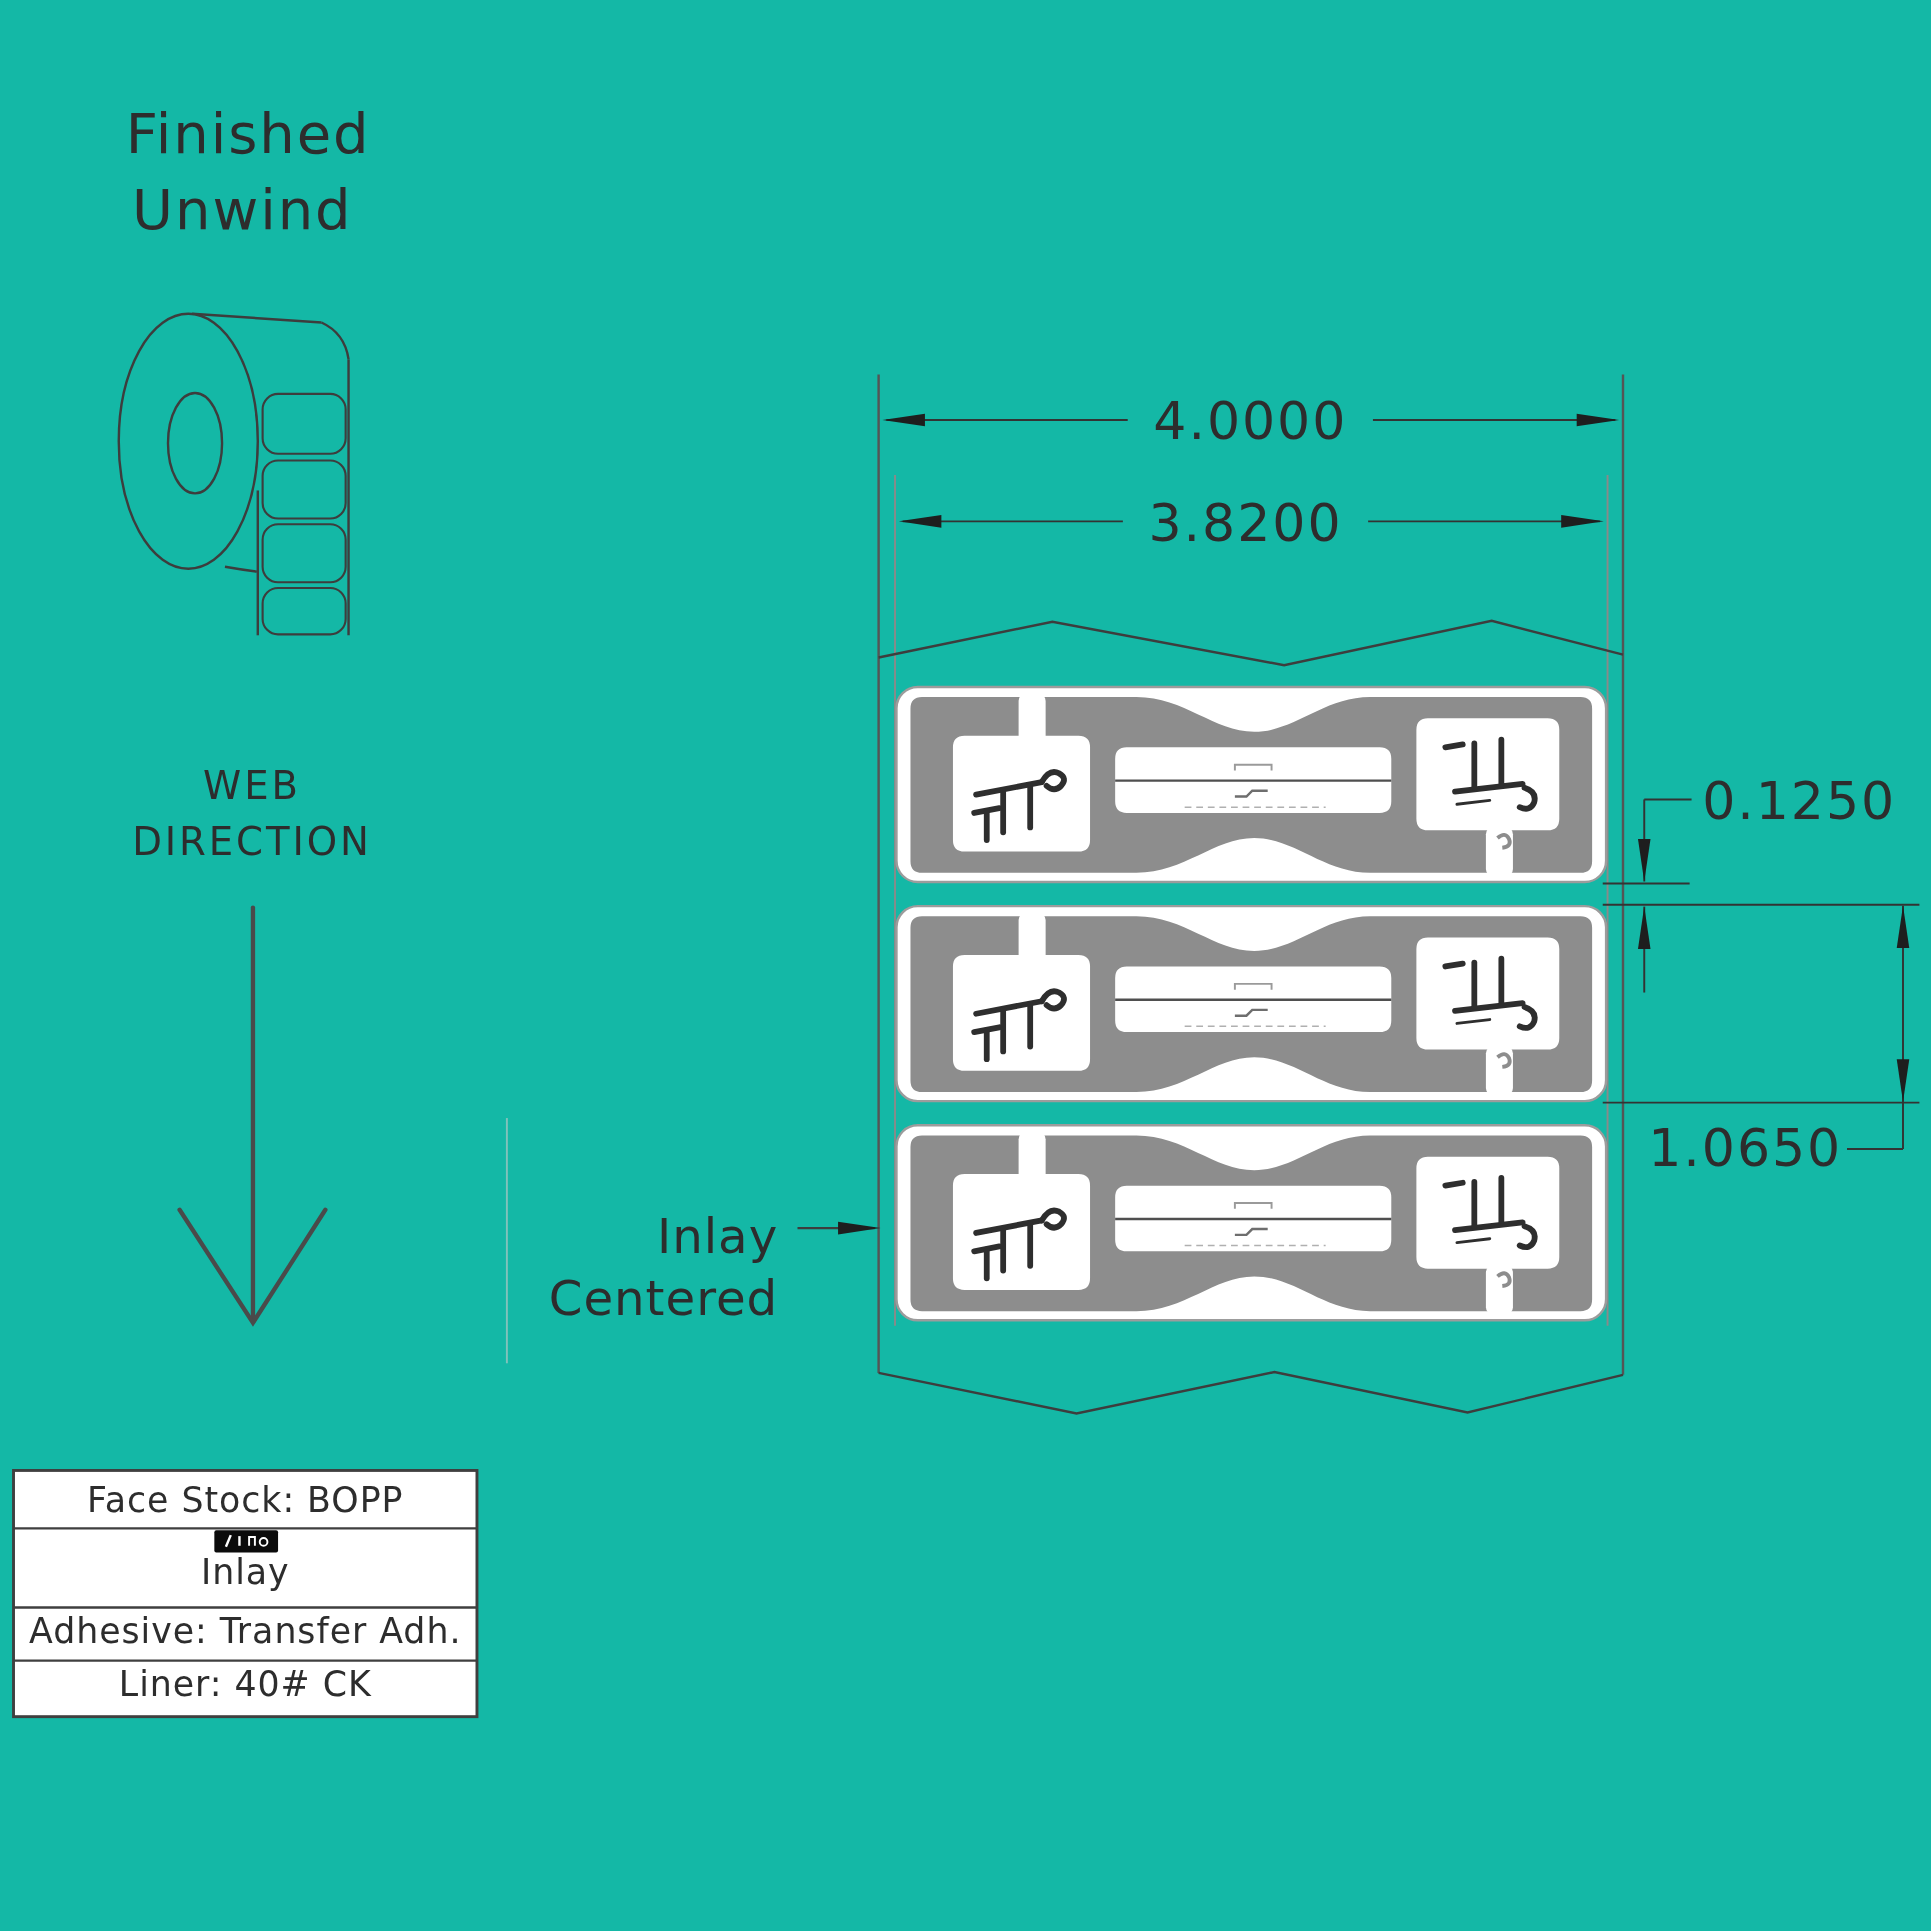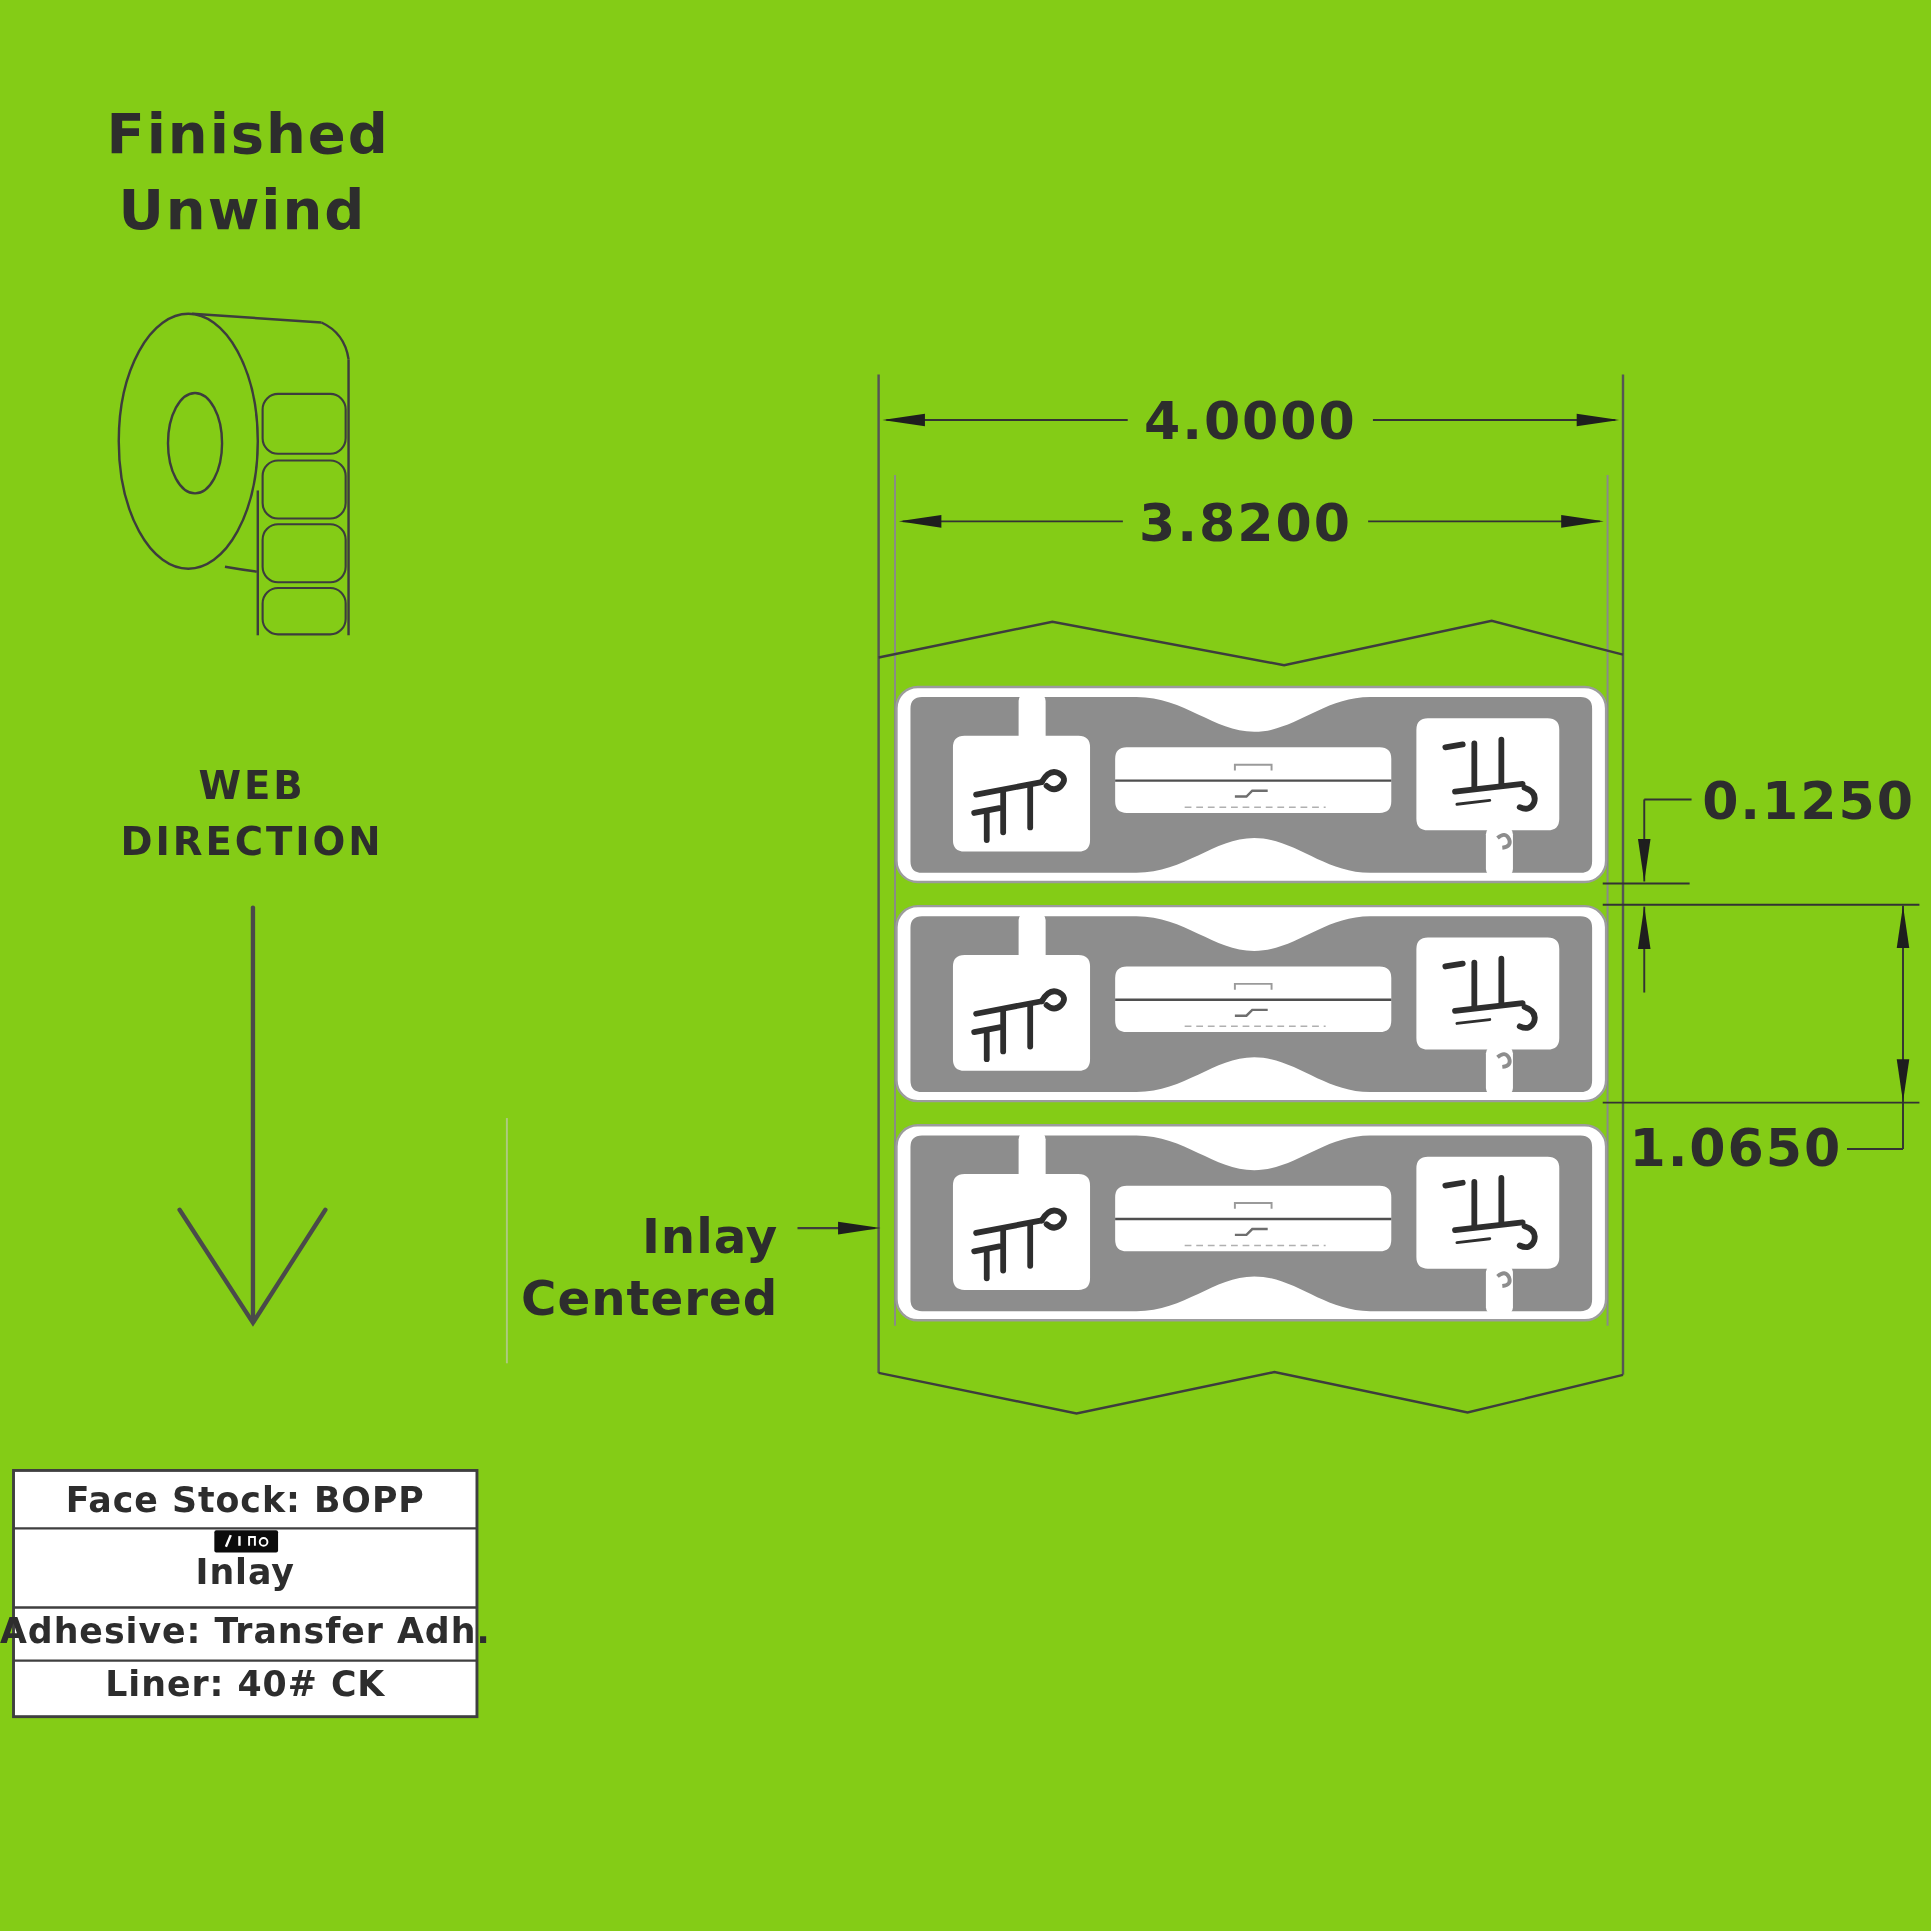--- a/index.html
+++ b/index.html
@@ -1,16 +1,16 @@
 <!DOCTYPE html>
 <html><head>
 <meta charset="utf-8">
 <style>
   html,body{margin:0;padding:0;background:#ffffff;}
-  #canvas{position:relative;width:1931px;height:1931px;background:#84cc16;overflow:hidden;font-weight:bold;}
+  #canvas{position:relative;width:1931px;height:1931px;background:#14b8a6;overflow:hidden;}
   svg{position:absolute;left:0;top:0;}
   text{font-family:"DejaVu Sans",sans-serif;fill:#2d2d2d;}
   .t-big{font-size:58px;letter-spacing:2px;}
   .t-dim{font-size:54px;letter-spacing:2px;}
   .t-web{font-size:40px;letter-spacing:3px;}
   .t-note{font-size:50px;letter-spacing:1px;}
   .t-tbl{font-size:36px;letter-spacing:1px;}
   .ln{stroke:#3d3d3d;stroke-width:2.5;fill:none;}
   .edge{stroke:#555555;stroke-width:2.5;fill:none;}
   .ext{stroke:#8a8a8a;stroke-width:2;fill:none;}

